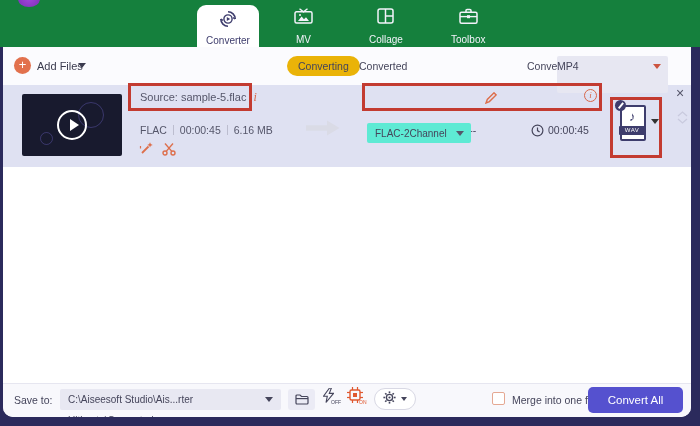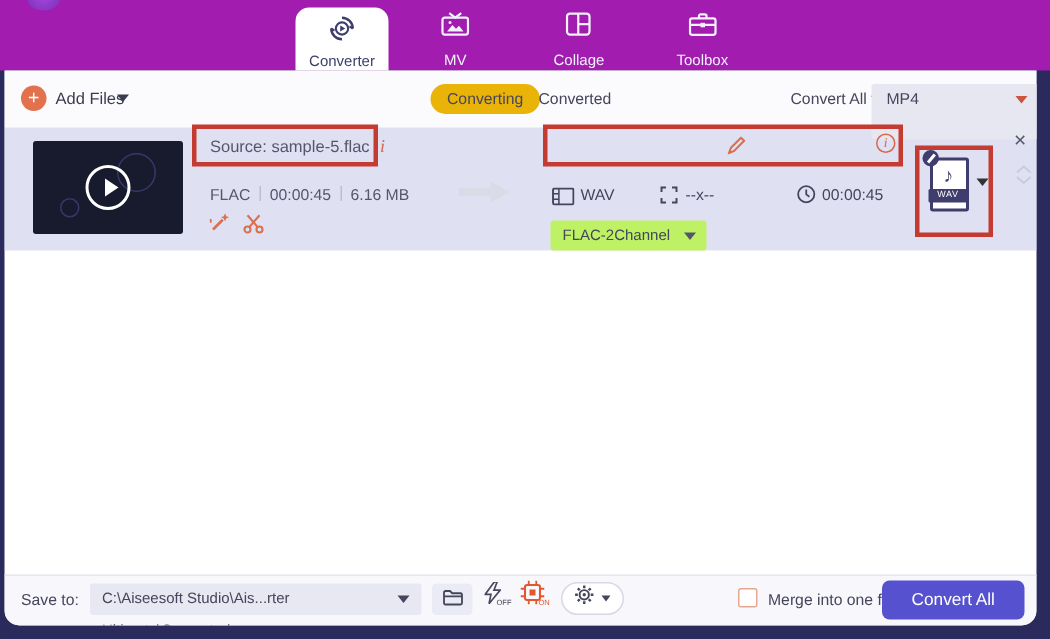--- a/index.html
+++ b/index.html
@@ -1,20 +1,20 @@
 <!DOCTYPE html>
 <html><head>
 <meta charset="utf-8">
 <style>
   * { margin:0; padding:0; box-sizing:border-box; font-family:"Liberation Sans", sans-serif; }
   html,body { width:700px; height:426px; overflow:hidden; }
   body { position:relative; background:#2b2a5c; }
 
   
-  .header { position:absolute; left:0; top:0; width:700px; height:47px; background:#a21caf; }
+  .header { position:absolute; left:0; top:0; width:700px; height:47px; background:#15803d; }
   .logo-blob { position:absolute; left:18px; top:-9px; width:22px; height:16px; border-radius:50%;
                background:radial-gradient(circle at 50% 40%, #a447e0, #7b2fb4); }
   .tab-active { position:absolute; left:197px; top:5px; width:62px; height:42px; background:#fff;
                 border-radius:9px 9px 0 0; display:flex; flex-direction:column; align-items:center;
                 justify-content:flex-start; padding-top:5px; cursor:pointer; }
   .tab-active .lbl { font-size:10px; color:#3e3d6d; margin-top:3px; }
   .tab-plain { position:absolute; top:8px; display:flex; flex-direction:column; align-items:center; cursor:pointer; }
   .tab-plain .lbl { font-size:10px; color:#f2f2fa; margin-top:6px; }
 
   
@@ -30,21 +30,21 @@
                 background:#e2714d; color:#fff; font-size:13px; line-height:16px; text-align:center; cursor:pointer; }
   .add-label { position:absolute; left:34px; top:13px; font-size:11px; color:#3b3b4f; }
   .caret { width:0; height:0; border-left:4px solid transparent; border-right:4px solid transparent;
            border-top:5px solid #3b3b4f; display:inline-block; }
   .add-caret { position:absolute; left:75px; top:16px; }
   .pill { position:absolute; left:284px; top:9px; height:20px; line-height:20px; padding:0 11px;
           border-radius:10px; background:#eab308; font-size:10.5px; color:#45455b; cursor:pointer; }
   .converted-lbl { position:absolute; left:356px; top:13px; font-size:10.5px; color:#45455b; cursor:pointer; }
   .cvt-lbl { position:absolute; left:524px; top:13px; font-size:10.5px; color:#45455b; }
   .dd { background:#e7e7f2; border-radius:2px; font-size:10.5px; color:#45455b; cursor:pointer; }
-  .mp4-dd { position:absolute; left:578px; top:9px; width:111px; height:37px; line-height:21px; padding-left:10px; }
+  .mp4-dd { position:absolute; left:554px; top:9px; width:111px; height:37px; line-height:21px; }
   .mp4-dd .caret { position:absolute; right:7px; top:8px; border-top-color:#cc5440; }
 
   
   .thumb { position:absolute; left:19px; top:47px; width:100px; height:62px; background:#181a2e;
            border-radius:2px; overflow:hidden; cursor:pointer; }
   .deco1 { position:absolute; left:56px; top:8px; width:26px; height:26px; border-radius:50%;
            border:1px solid rgba(120,110,220,.35); }
   .deco2 { position:absolute; left:18px; top:38px; width:13px; height:13px; border-radius:50%;
            border:1px solid rgba(120,110,220,.35); }
   .play-ring { position:absolute; left:35px; top:16px; width:30px; height:30px; border:2px solid #fff;
@@ -60,22 +60,22 @@
   .meta { position:absolute; left:137px; top:77px; font-size:10.5px; color:#55566a; }
   .meta .sep { display:inline-block; width:1px; height:10px; background:#bcbdcf; margin:0 6px; vertical-align:-1px; }
   .icon-btn { position:absolute; cursor:pointer; }
   .arrow-transfer { position:absolute; left:303px; top:73px; }
   .out-lbl { position:absolute; left:371px; top:43px; font-size:11px; color:#55566a; }
   .pencil { position:absolute; left:482px; top:43px; cursor:pointer; }
   .info-circ { position:absolute; left:581px; top:42px; width:13px; height:13px; border:1px solid #d8674a;
                border-radius:50%; color:#d8674a; font-size:9px; line-height:11px; text-align:center;
                font-family:"Liberation Serif", serif; font-style:italic; }
   .fmt-txt { position:absolute; font-size:10.5px; color:#45455b; }
-  .dd1 { position:absolute; left:364px; top:100px; width:104px; height:20px; line-height:20px;
-         padding-left:8px; background:#bef264; }
+  .dd1 { position:absolute; left:364px; top:76px; width:104px; height:20px; line-height:20px;
+         padding-left:8px; background:#5eead4; }
   .dd2 { position:absolute; left:480px; top:92px; width:104px; height:20px; line-height:20px;
          padding-left:8px; background:#e5e5ef; color:#b5b6c6; }
   .dd1 .caret { position:absolute; right:7px; top:8px; border-top-color:#55566a; }
   .dd2 .caret { position:absolute; right:7px; top:8px; border-top-color:#b5b6c6; }
   .ficon { position:absolute; left:617px; top:58px; width:26px; height:36px; background:#fff;
            border:2px solid #3e3d6d; border-radius:2px; cursor:pointer; }
   .ficon .note { position:absolute; left:7px; top:2px; font-size:13px; color:#3e3d6d; }
   .ficon .badge { position:absolute; left:-3px; bottom:4px; width:26px; height:9px; background:#3e3d6d;
                   border-radius:1px; color:#fff; font-size:6px; line-height:9px; text-align:center; letter-spacing:.5px; }
   .ficon .bubble { position:absolute; left:-7px; top:-7px; width:11px; height:11px; border-radius:50%; background:#3e3d6d; }

